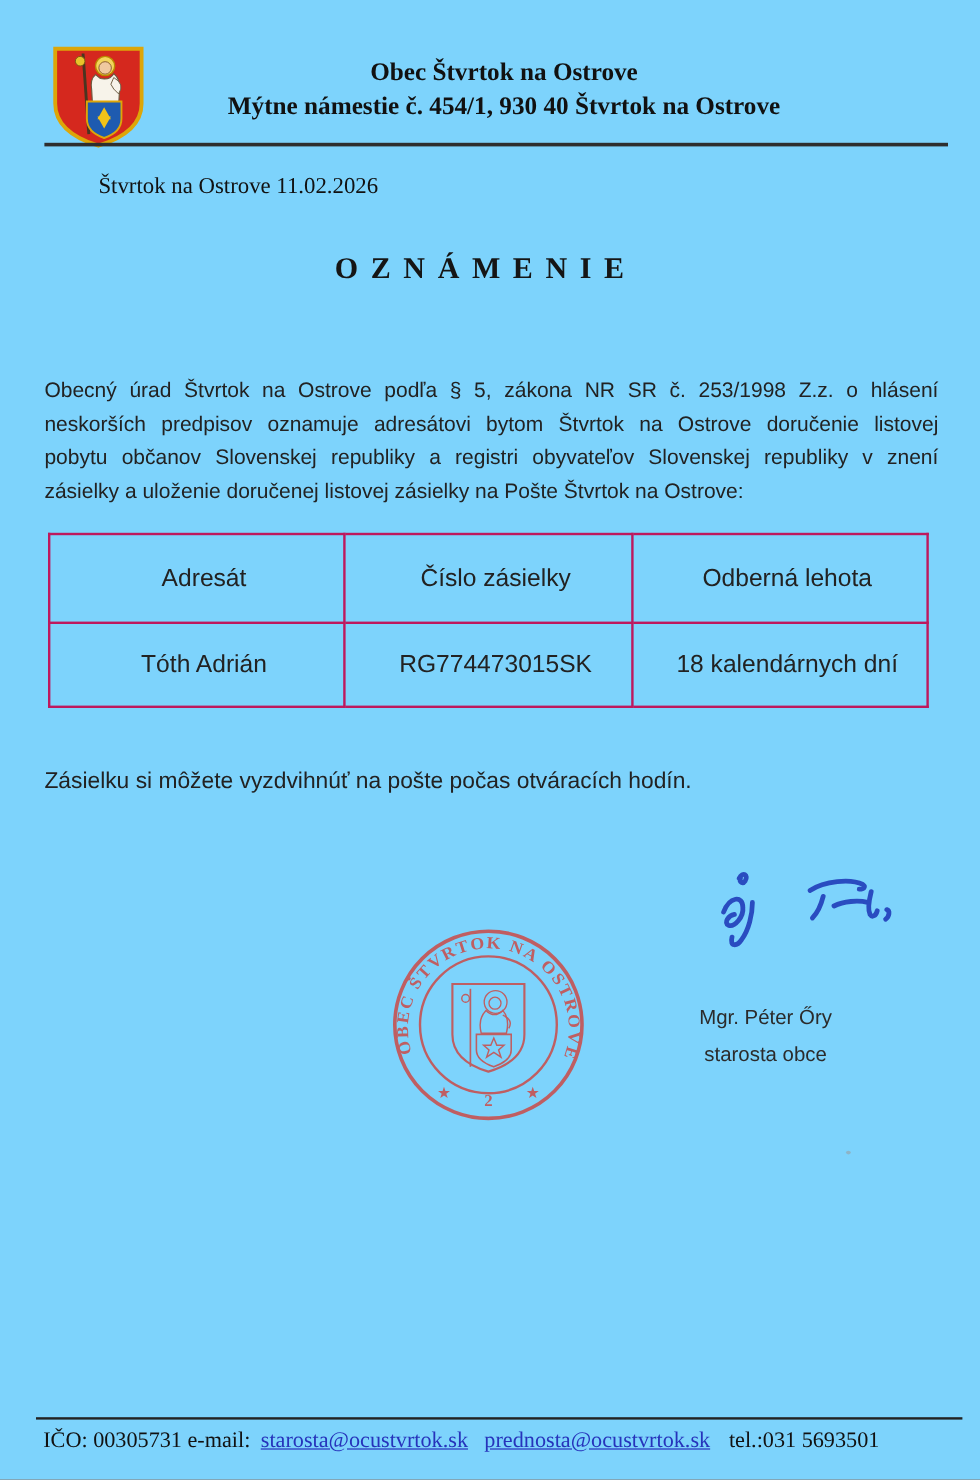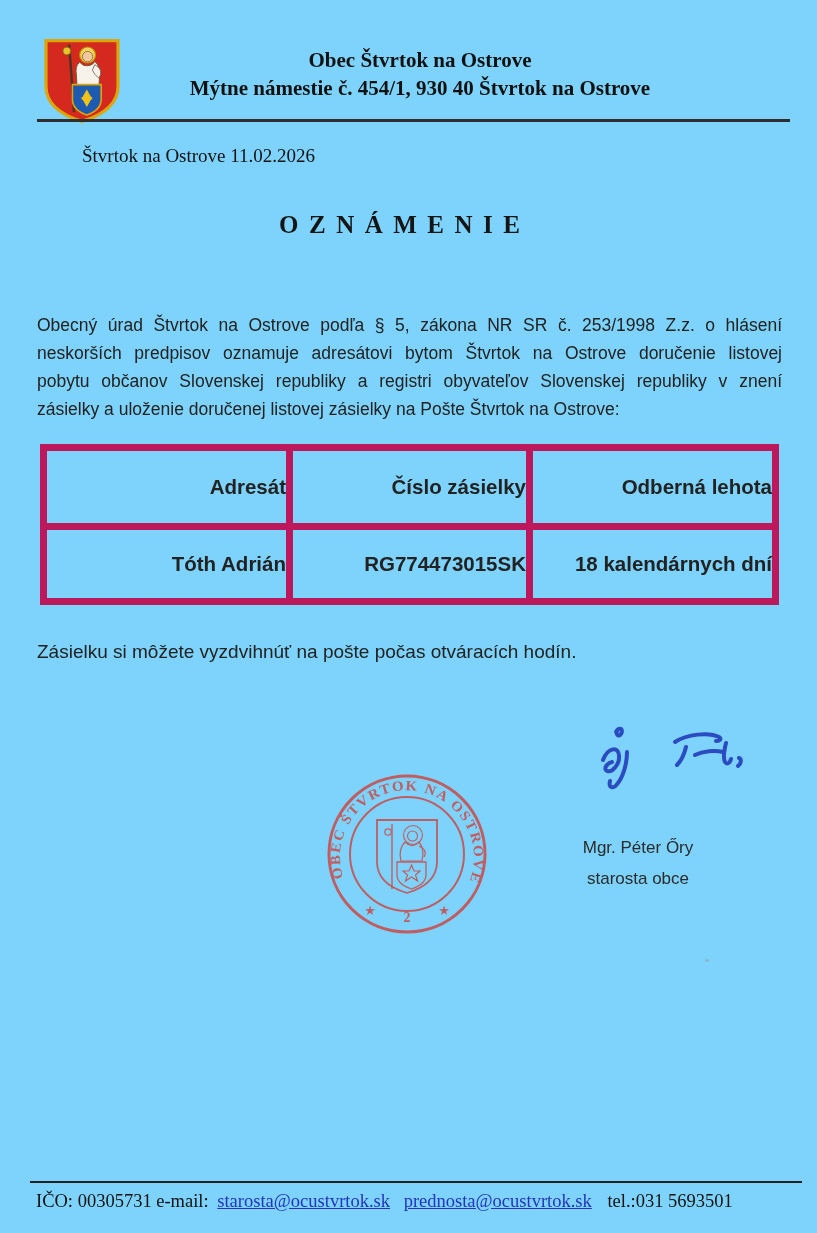--- a/index.html
+++ b/index.html
@@ -28,21 +28,21 @@
   
   .body-par{position:absolute;left:37px;top:311px;width:745px;font-size:17.5px;color:#222;}
   .body-par .jline{line-height:28px;text-align:justify;text-align-last:justify;white-space:normal;}
   .body-par .jline.last{text-align:right;text-align-last:left;}
   
   table.ship{
     position:absolute;left:40px;top:444px;width:732px;border-collapse:collapse;
     font-size:20.5px;color:#222;table-layout:fixed;
   }
   table.ship th,table.ship td{
-    border:7px solid #be185d;font-weight:bold;text-align:right;
+    border:2px solid #be185d;font-weight:normal;text-align:center;
     padding:0 0 0 12px;vertical-align:middle;
   }
   table.ship th{height:72px;}
   table.ship td{height:68px;}
   
   .note{position:absolute;left:37px;top:641px;font-size:19px;color:#222;}
   
   .stamp{position:absolute;left:325px;top:772px;width:164px;height:164px;opacity:0.88;}
   .signature{position:absolute;left:583px;top:722px;width:170px;height:82px;}
   .signer{

